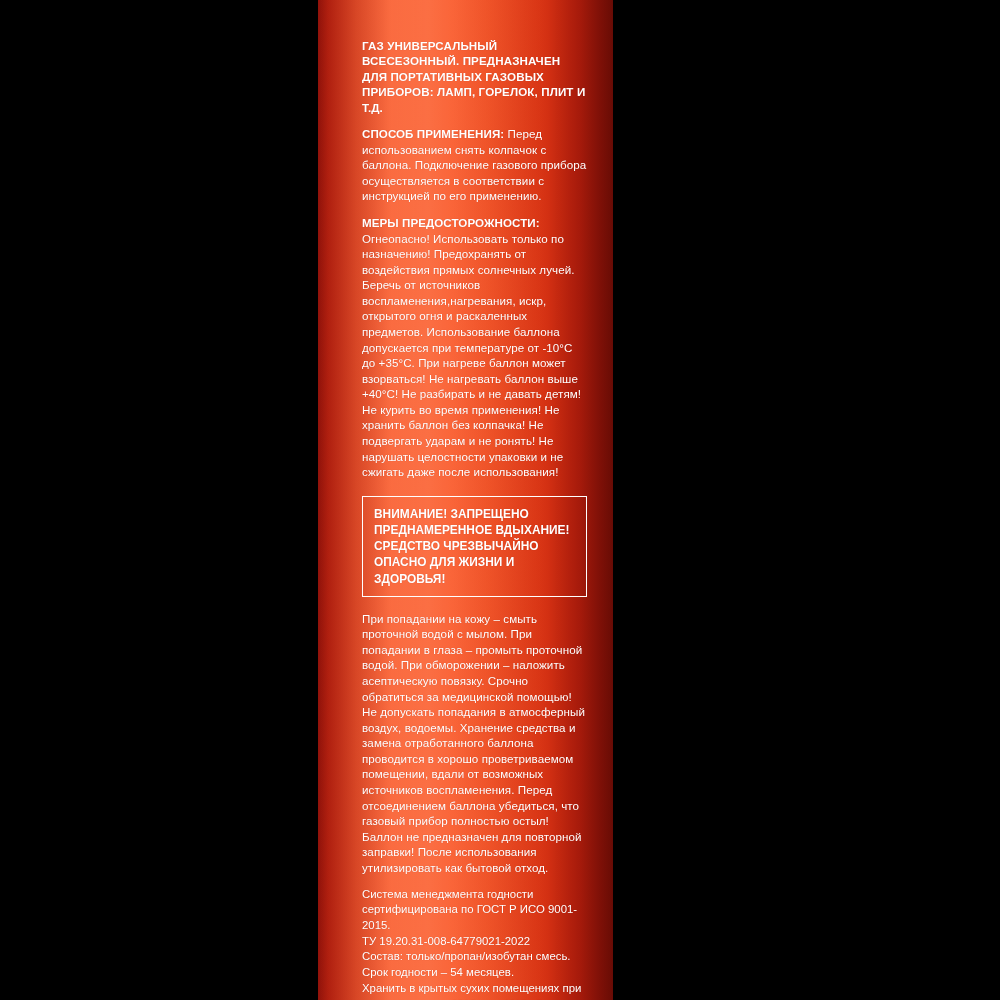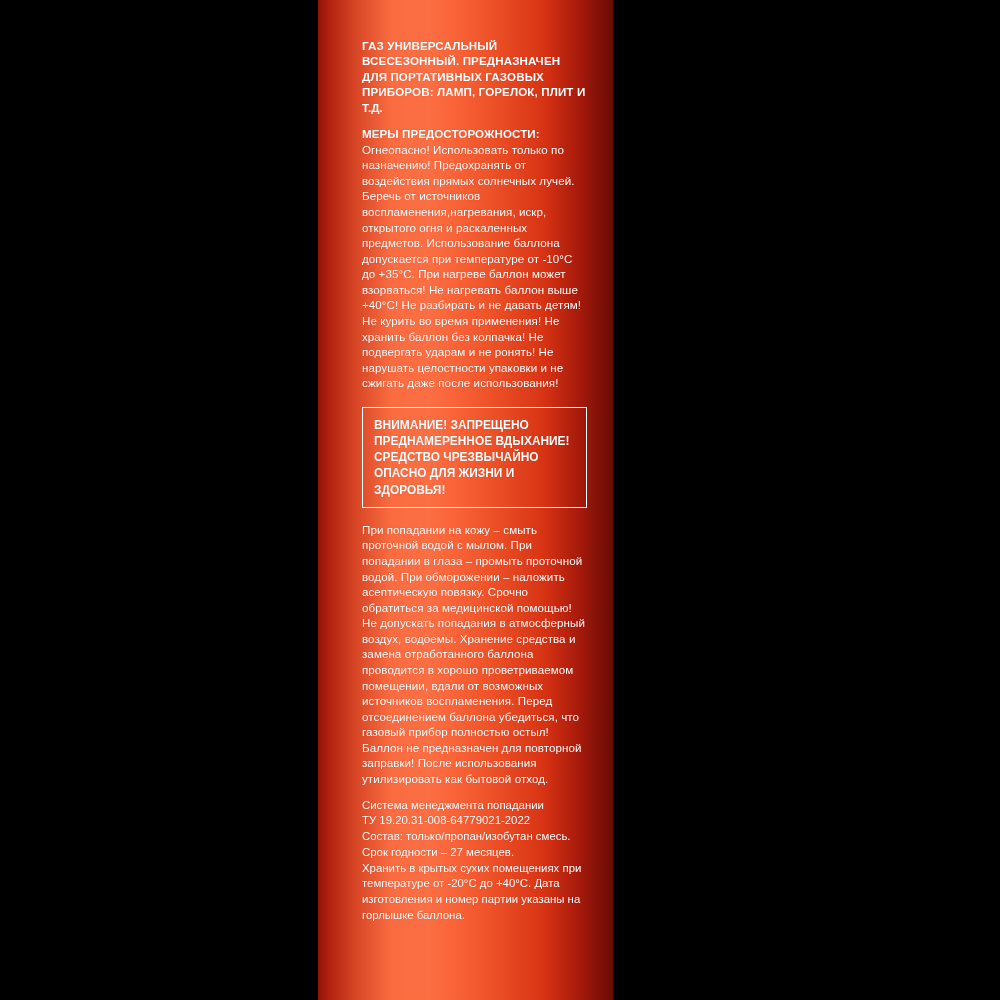--- a/index.html
+++ b/index.html
@@ -84,33 +84,37 @@
 </style>
 </head>
 <body>
 
 <div id="stage">
   <div id="canister">
     <div id="content">
 
       <div class="blk t-bold">ГАЗ УНИВЕРСАЛЬНЫЙ ВСЕСЕЗОННЫЙ. ПРЕДНАЗНАЧЕН ДЛЯ ПОРТАТИВНЫХ ГАЗОВЫХ ПРИБОРОВ: ЛАМП, ГОРЕЛОК, ПЛИТ И Т.Д.</div>
 
+      <div class="blk t-norm">
+        <span class="lead">СПОСОБ ПРИМЕНЕНИЯ:</span><span> Перед использованием снять колпачок с баллона. Подключение газового прибора осуществляется в соответствии с инструкцией по его применению.</span>
+      </div>
 
       <div class="blk t-norm">
         <span class="lead">МЕРЫ ПРЕДОСТОРОЖНОСТИ:</span><span> Огнеопасно! Использовать только по назначению! Предохранять от воздействия прямых солнечных лучей. Беречь от источников воспламенения,нагревания, искр, открытого огня и раскаленных предметов. Использование баллона допускается при температуре от -10°С до +35°С. При нагреве баллон может взорваться! Не нагревать баллон выше +40°С! Не разбирать и не давать детям! Не курить во время применения! Не хранить баллон без колпачка! Не подвергать ударам и не ронять! Не нарушать целостности упаковки и не сжигать даже после использования!</span>
       </div>
 
       <div class="warnbox">ВНИМАНИЕ! ЗАПРЕЩЕНО ПРЕДНАМЕРЕННОЕ ВДЫХАНИЕ! СРЕДСТВО ЧРЕЗВЫЧАЙНО ОПАСНО ДЛЯ ЖИЗНИ И ЗДОРОВЬЯ!</div>
 
       <div class="blk t-norm">При попадании на кожу – смыть проточной водой с мылом. При попадании в глаза – промыть проточной водой. При обморожении – наложить асептическую повязку. Срочно обратиться за медицинской помощью! Не допускать попадания в атмосферный воздух, водоемы. Хранение средства и замена отработанного баллона проводится в хорошо проветриваемом помещении, вдали от возможных источников воспламенения. Перед отсоединением баллона убедиться, что газовый прибор полностью остыл! Баллон не предназначен для повторной заправки! После использования утилизировать как бытовой отход.</div>
 
       <div class="specs">
-        <p>Система менеджмента попадании</p>
+        <p>Система менеджмента годности</p>
+        <p>сертифицирована по ГОСТ Р ИСО 9001-2015.</p>
         <p>ТУ 19.20.31-008-64779021-2022</p>
         <p>Состав: только/пропан/изобутан смесь.</p>
-        <p>Срок годности – 27 месяцев.</p>
+        <p>Срок годности – 54 месяцев.</p>
         <p>Хранить в крытых сухих помещениях при температуре от -20°С до +40°С. Дата изготовления и номер партии указаны на горлышке баллона.</p>
 
       </div>
 
     </div>
   </div>
 </div>
 
 </body></html>

